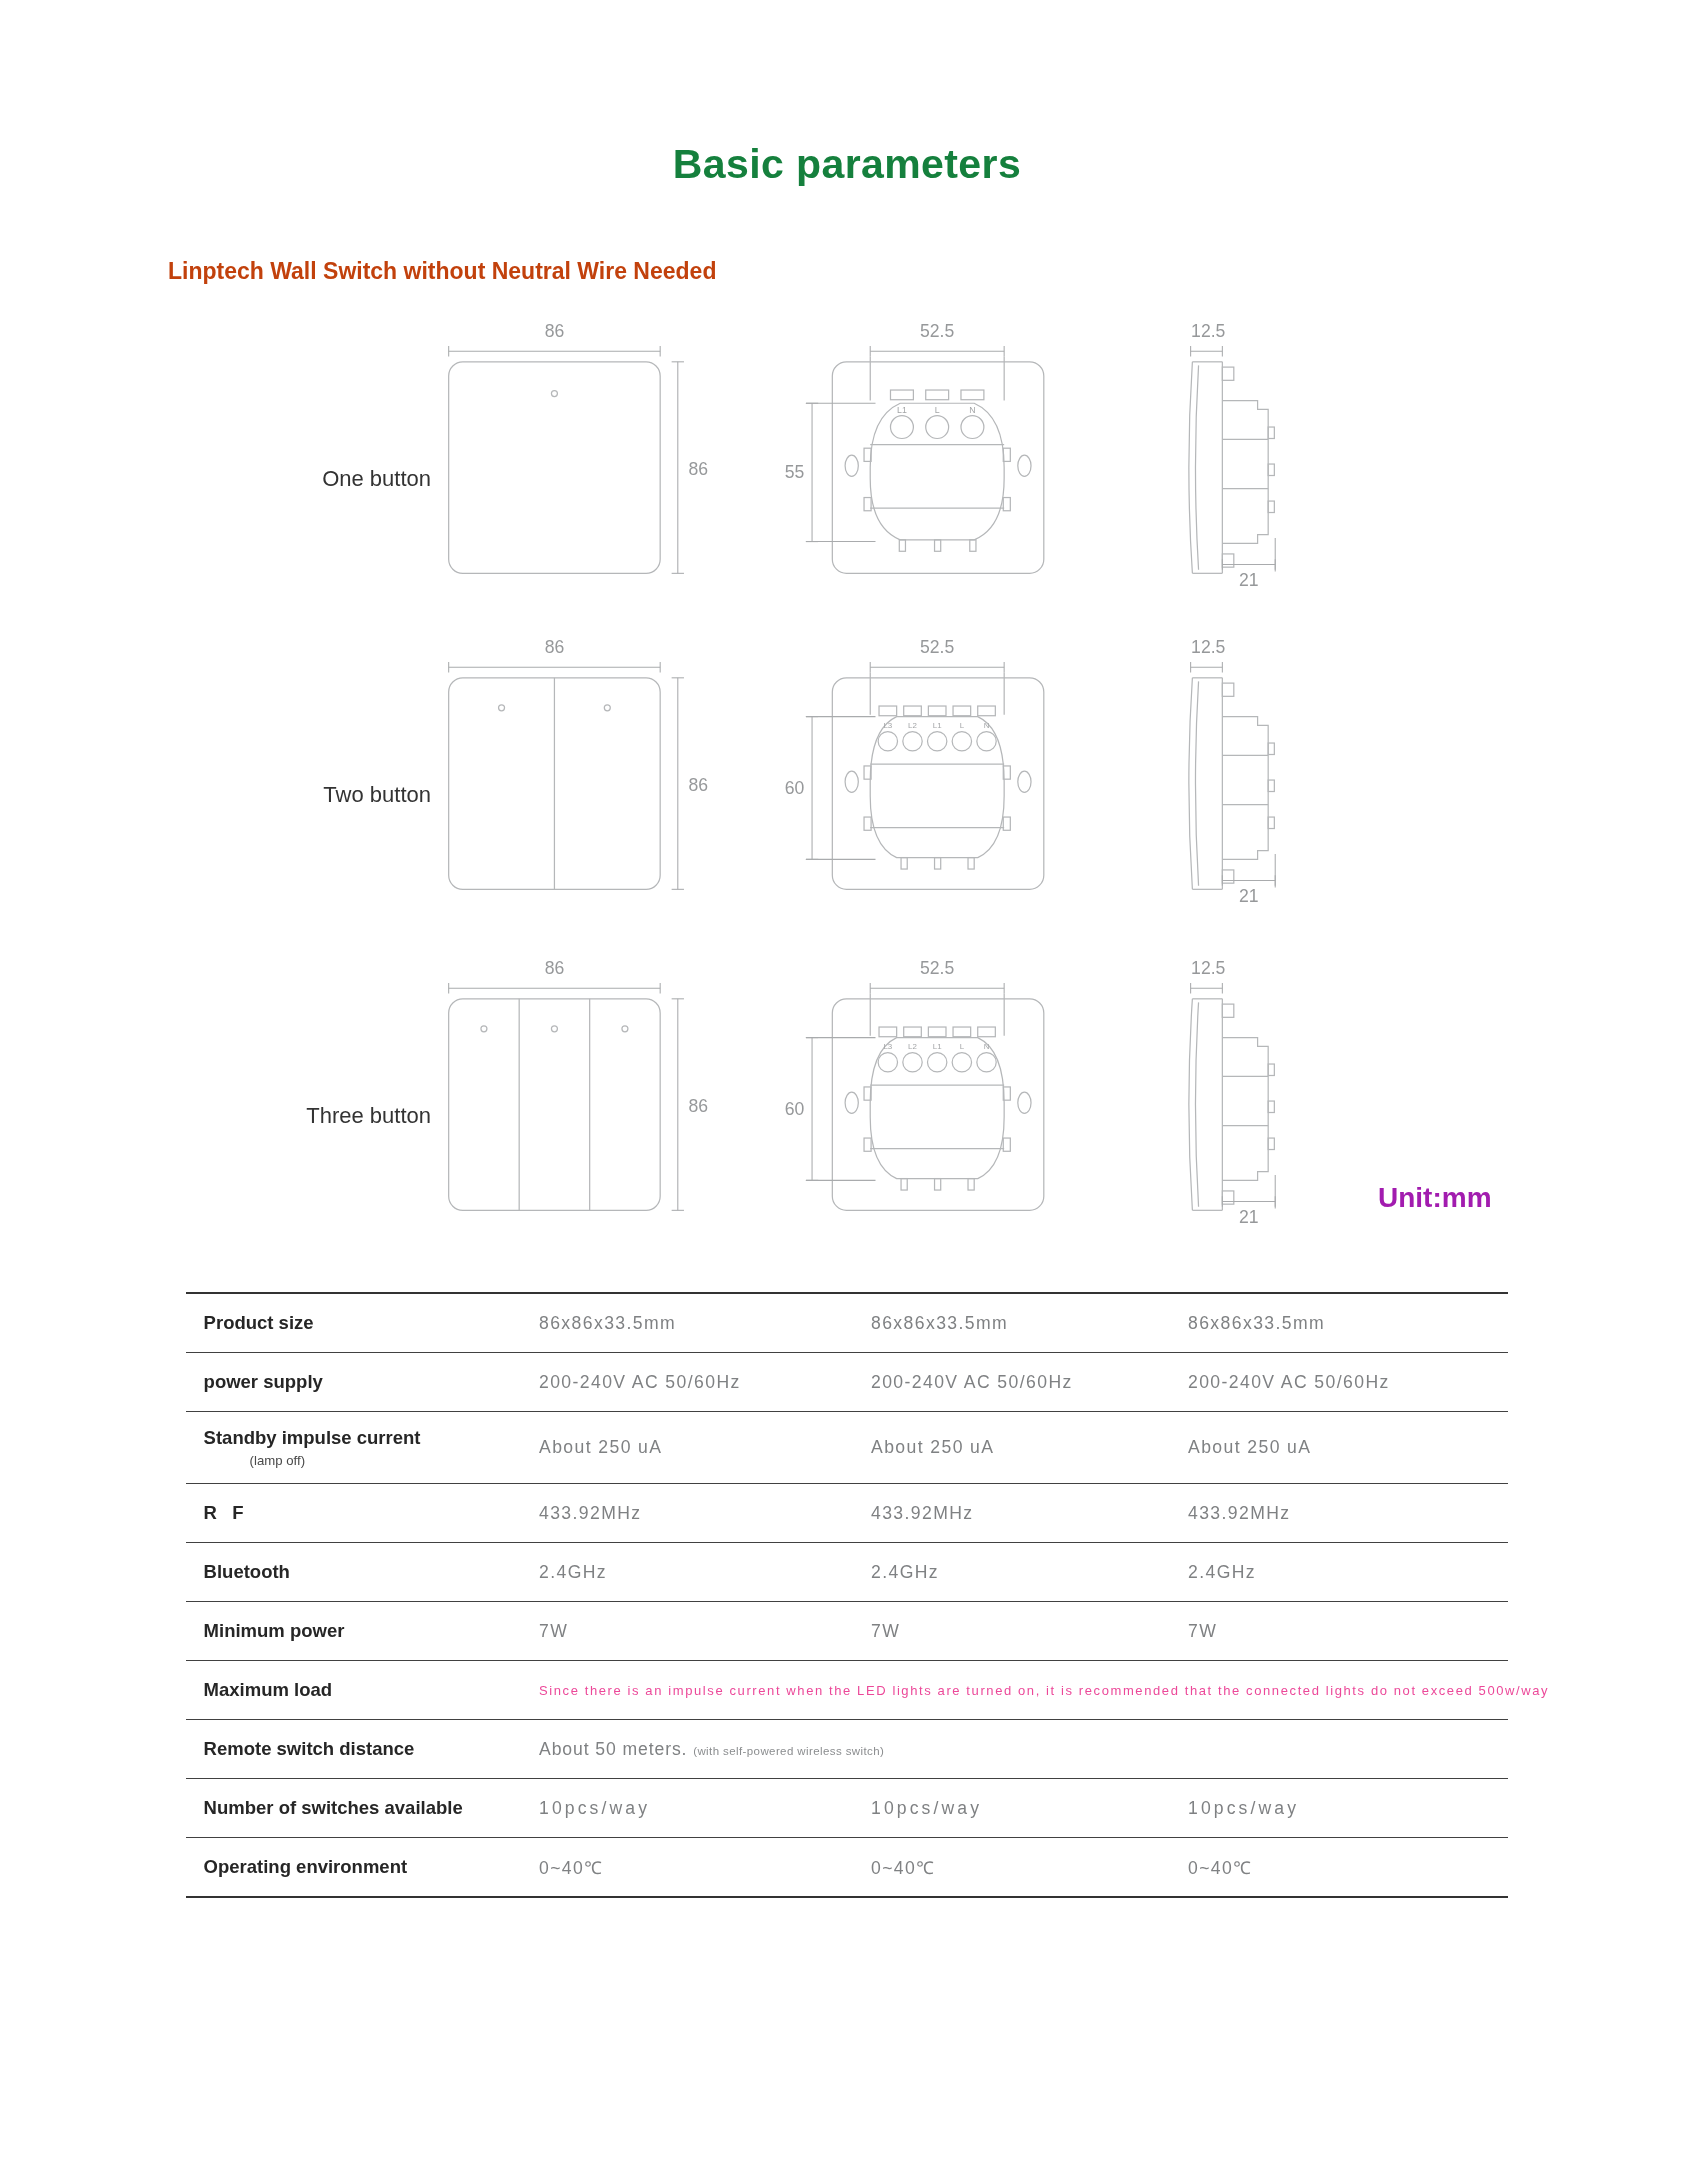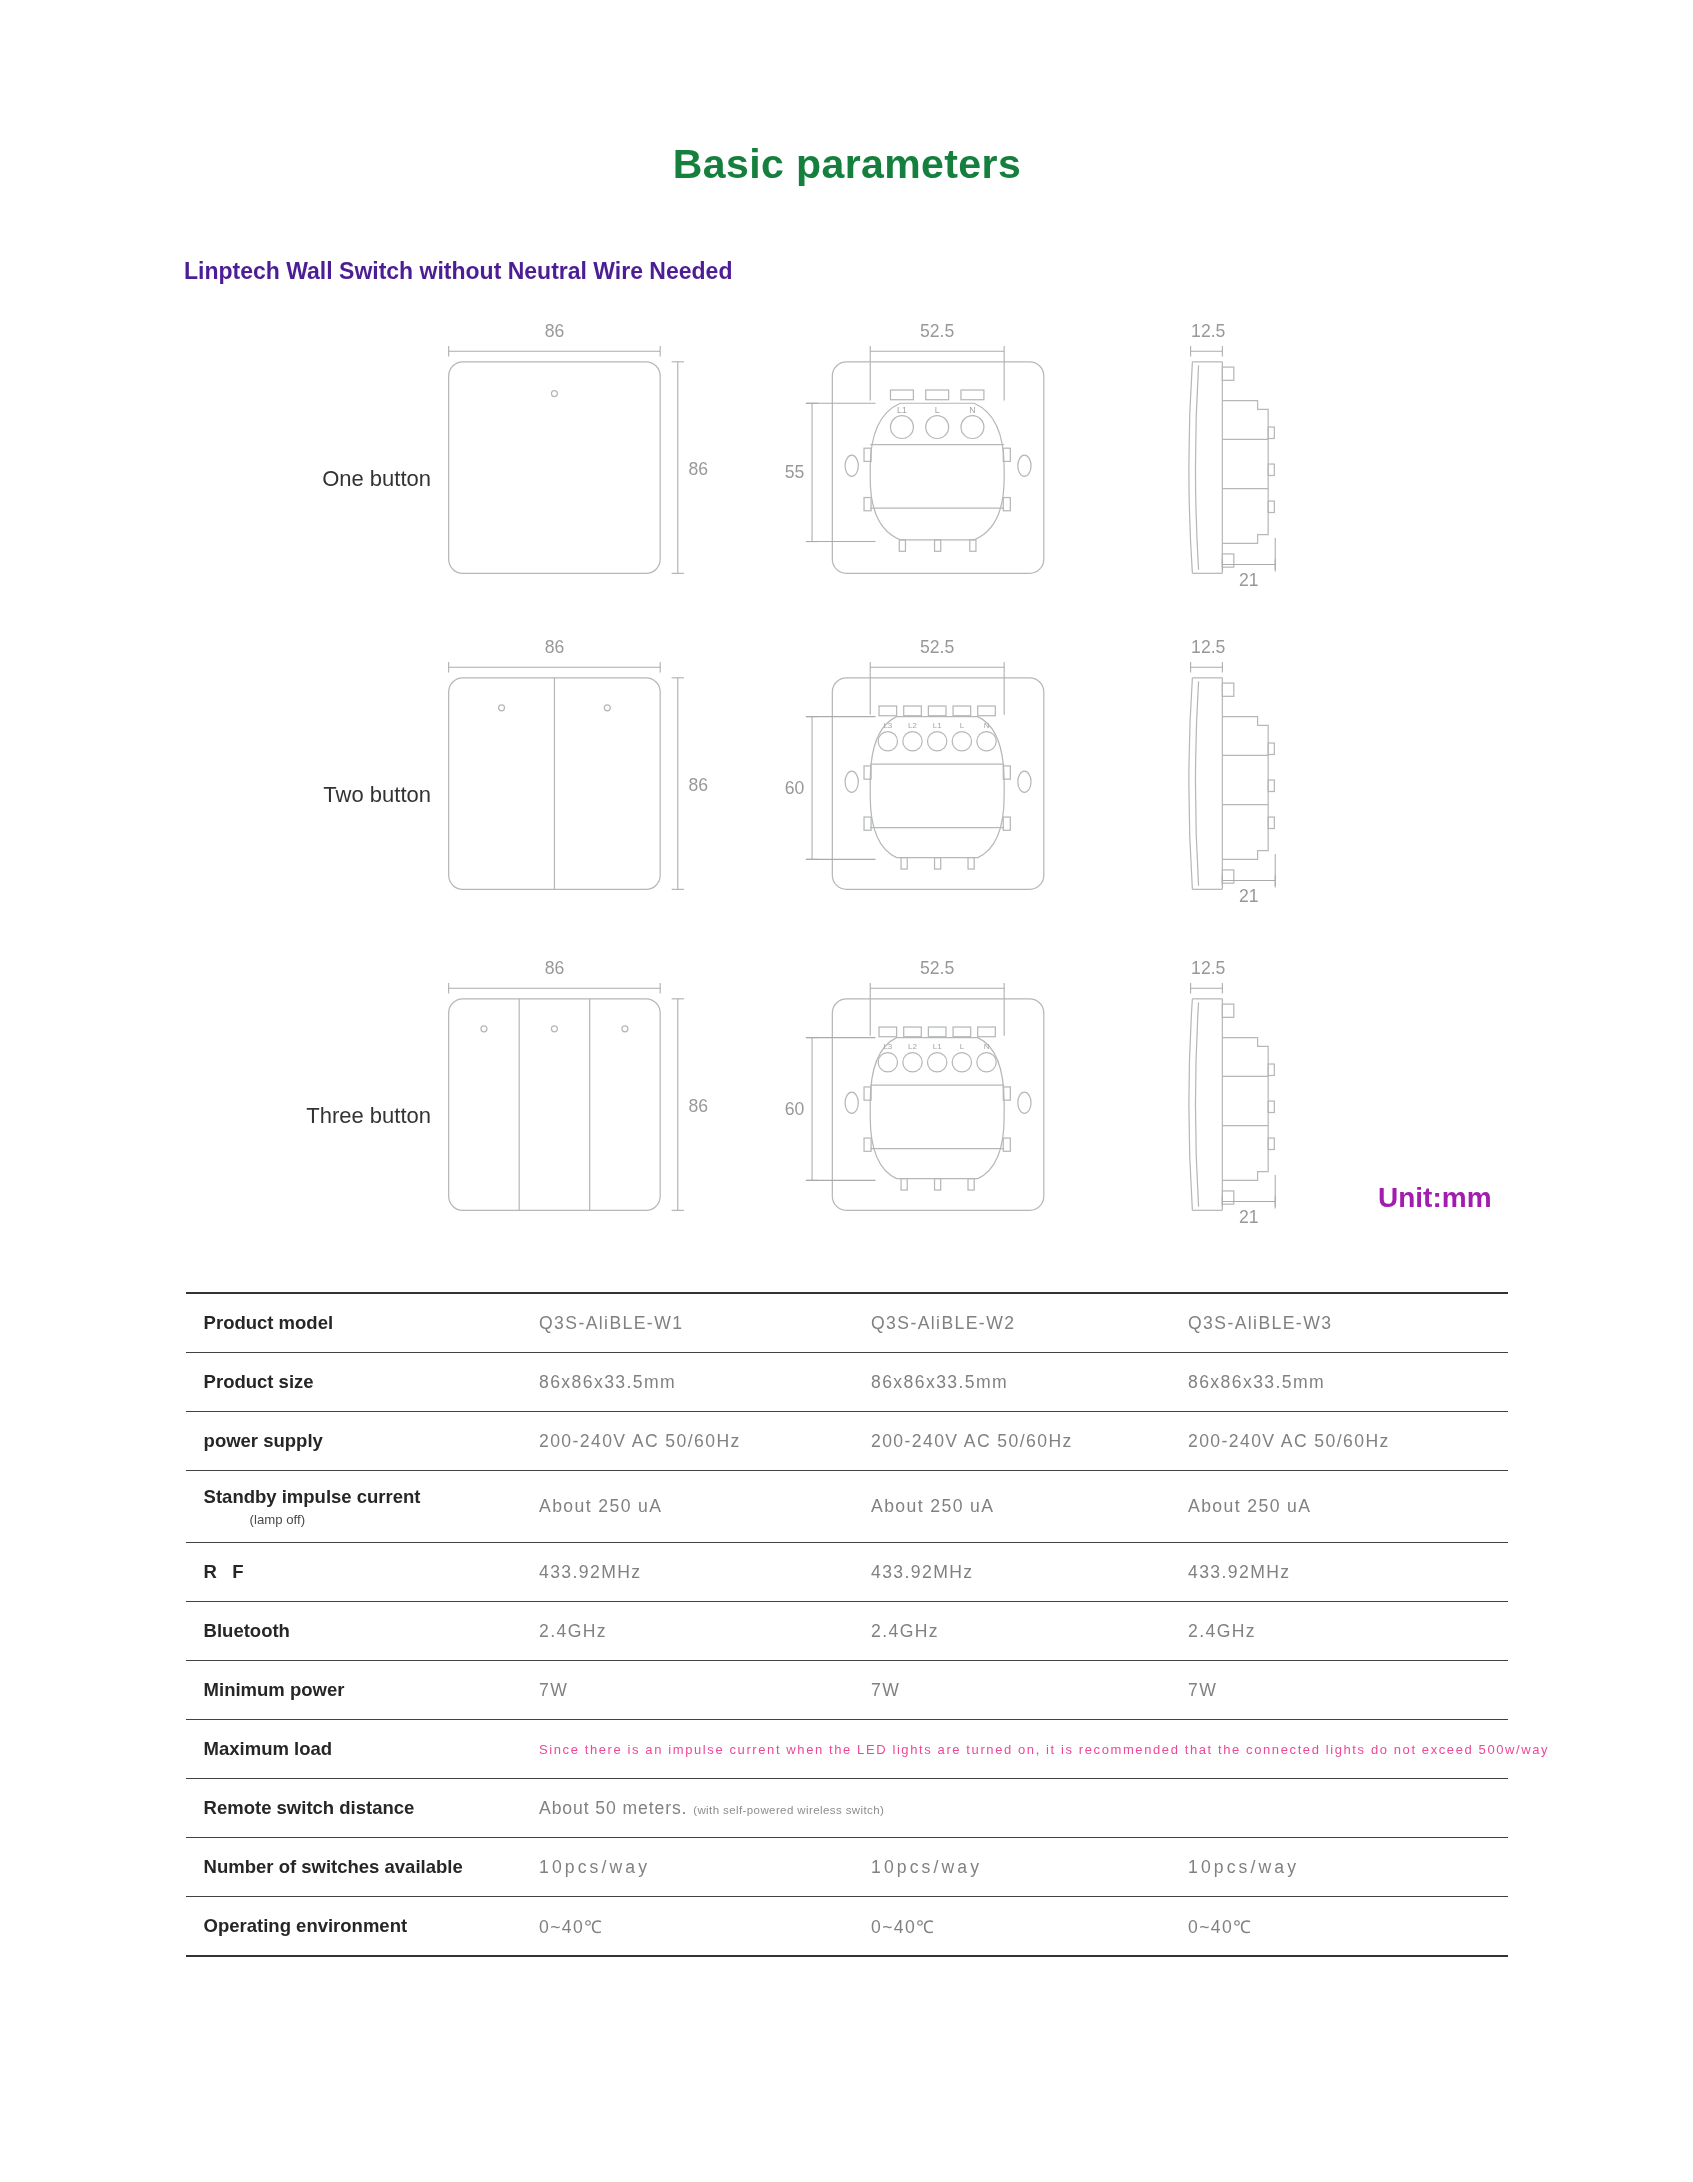--- a/index.html
+++ b/index.html
@@ -1,20 +1,20 @@
 <!DOCTYPE html>
 <html style="font-size:14px"><head>
 <meta charset="utf-8">
 <style>
   html,body{margin:0;padding:0;background:#fff;}
   .page{position:relative;width:1694px;height:2183px;background:#fff;overflow:hidden;
         font-family:"Liberation Sans",sans-serif;color:#333;}
   .title{position:absolute;top:141px;left:0;width:100%;text-align:center;
          font-size:41px;font-weight:700;color:#15803d;letter-spacing:0.4px;}
-  .subtitle{position:absolute;top:258px;left:184px;font-size:23px;font-weight:700;color:#4c1d95;}
+  .subtitle{position:absolute;top:258px;left:168px;font-size:23px;font-weight:700;color:#c2410c;}
   .unit{position:absolute;left:1378px;top:1182px;font-size:28px;font-weight:700;color:#a21caf;}
 
   .diagram-row{position:absolute;left:0;width:1694px;height:291px;}
   .dlabel{position:absolute;left:221px;top:150px;width:210px;text-align:right;
           font-size:22px;font-weight:400;color:#333;}
   .front-svg{position:absolute;left:415px;top:0;}
   .mid-svg{position:absolute;left:768px;top:0;}
   .side-svg{position:absolute;left:1173px;top:0;}
 
   .dln{stroke:#b5b7b9;fill:none;stroke-width:1.4;}
@@ -303,28 +303,20 @@
         <line class="dim" x1="116" y1="276" x2="116" y2="288"></line>
       <text class="dtxt" x="86" y="306" text-anchor="middle">21</text>
     </svg>
   </div>
 
   <div class="unit">Unit:mm</div>
 
   <div id="spec-table">
       <div class="trow">
         <div class="tlabelwrap">
-          <div class="tlabel">Product model</div>
-        </div>
-        <div class="tval">Q3S-AliBLE-W1</div>
-        <div class="tval">Q3S-AliBLE-W2</div>
-        <div class="tval">Q3S-AliBLE-W3</div>
-      </div>
-      <div class="trow">
-        <div class="tlabelwrap">
           <div class="tlabel">Product size</div>
         </div>
         <div class="tval">86x86x33.5mm</div>
         <div class="tval">86x86x33.5mm</div>
         <div class="tval">86x86x33.5mm</div>
       </div>
       <div class="trow">
         <div class="tlabelwrap">
           <div class="tlabel">power supply</div>
         </div>

